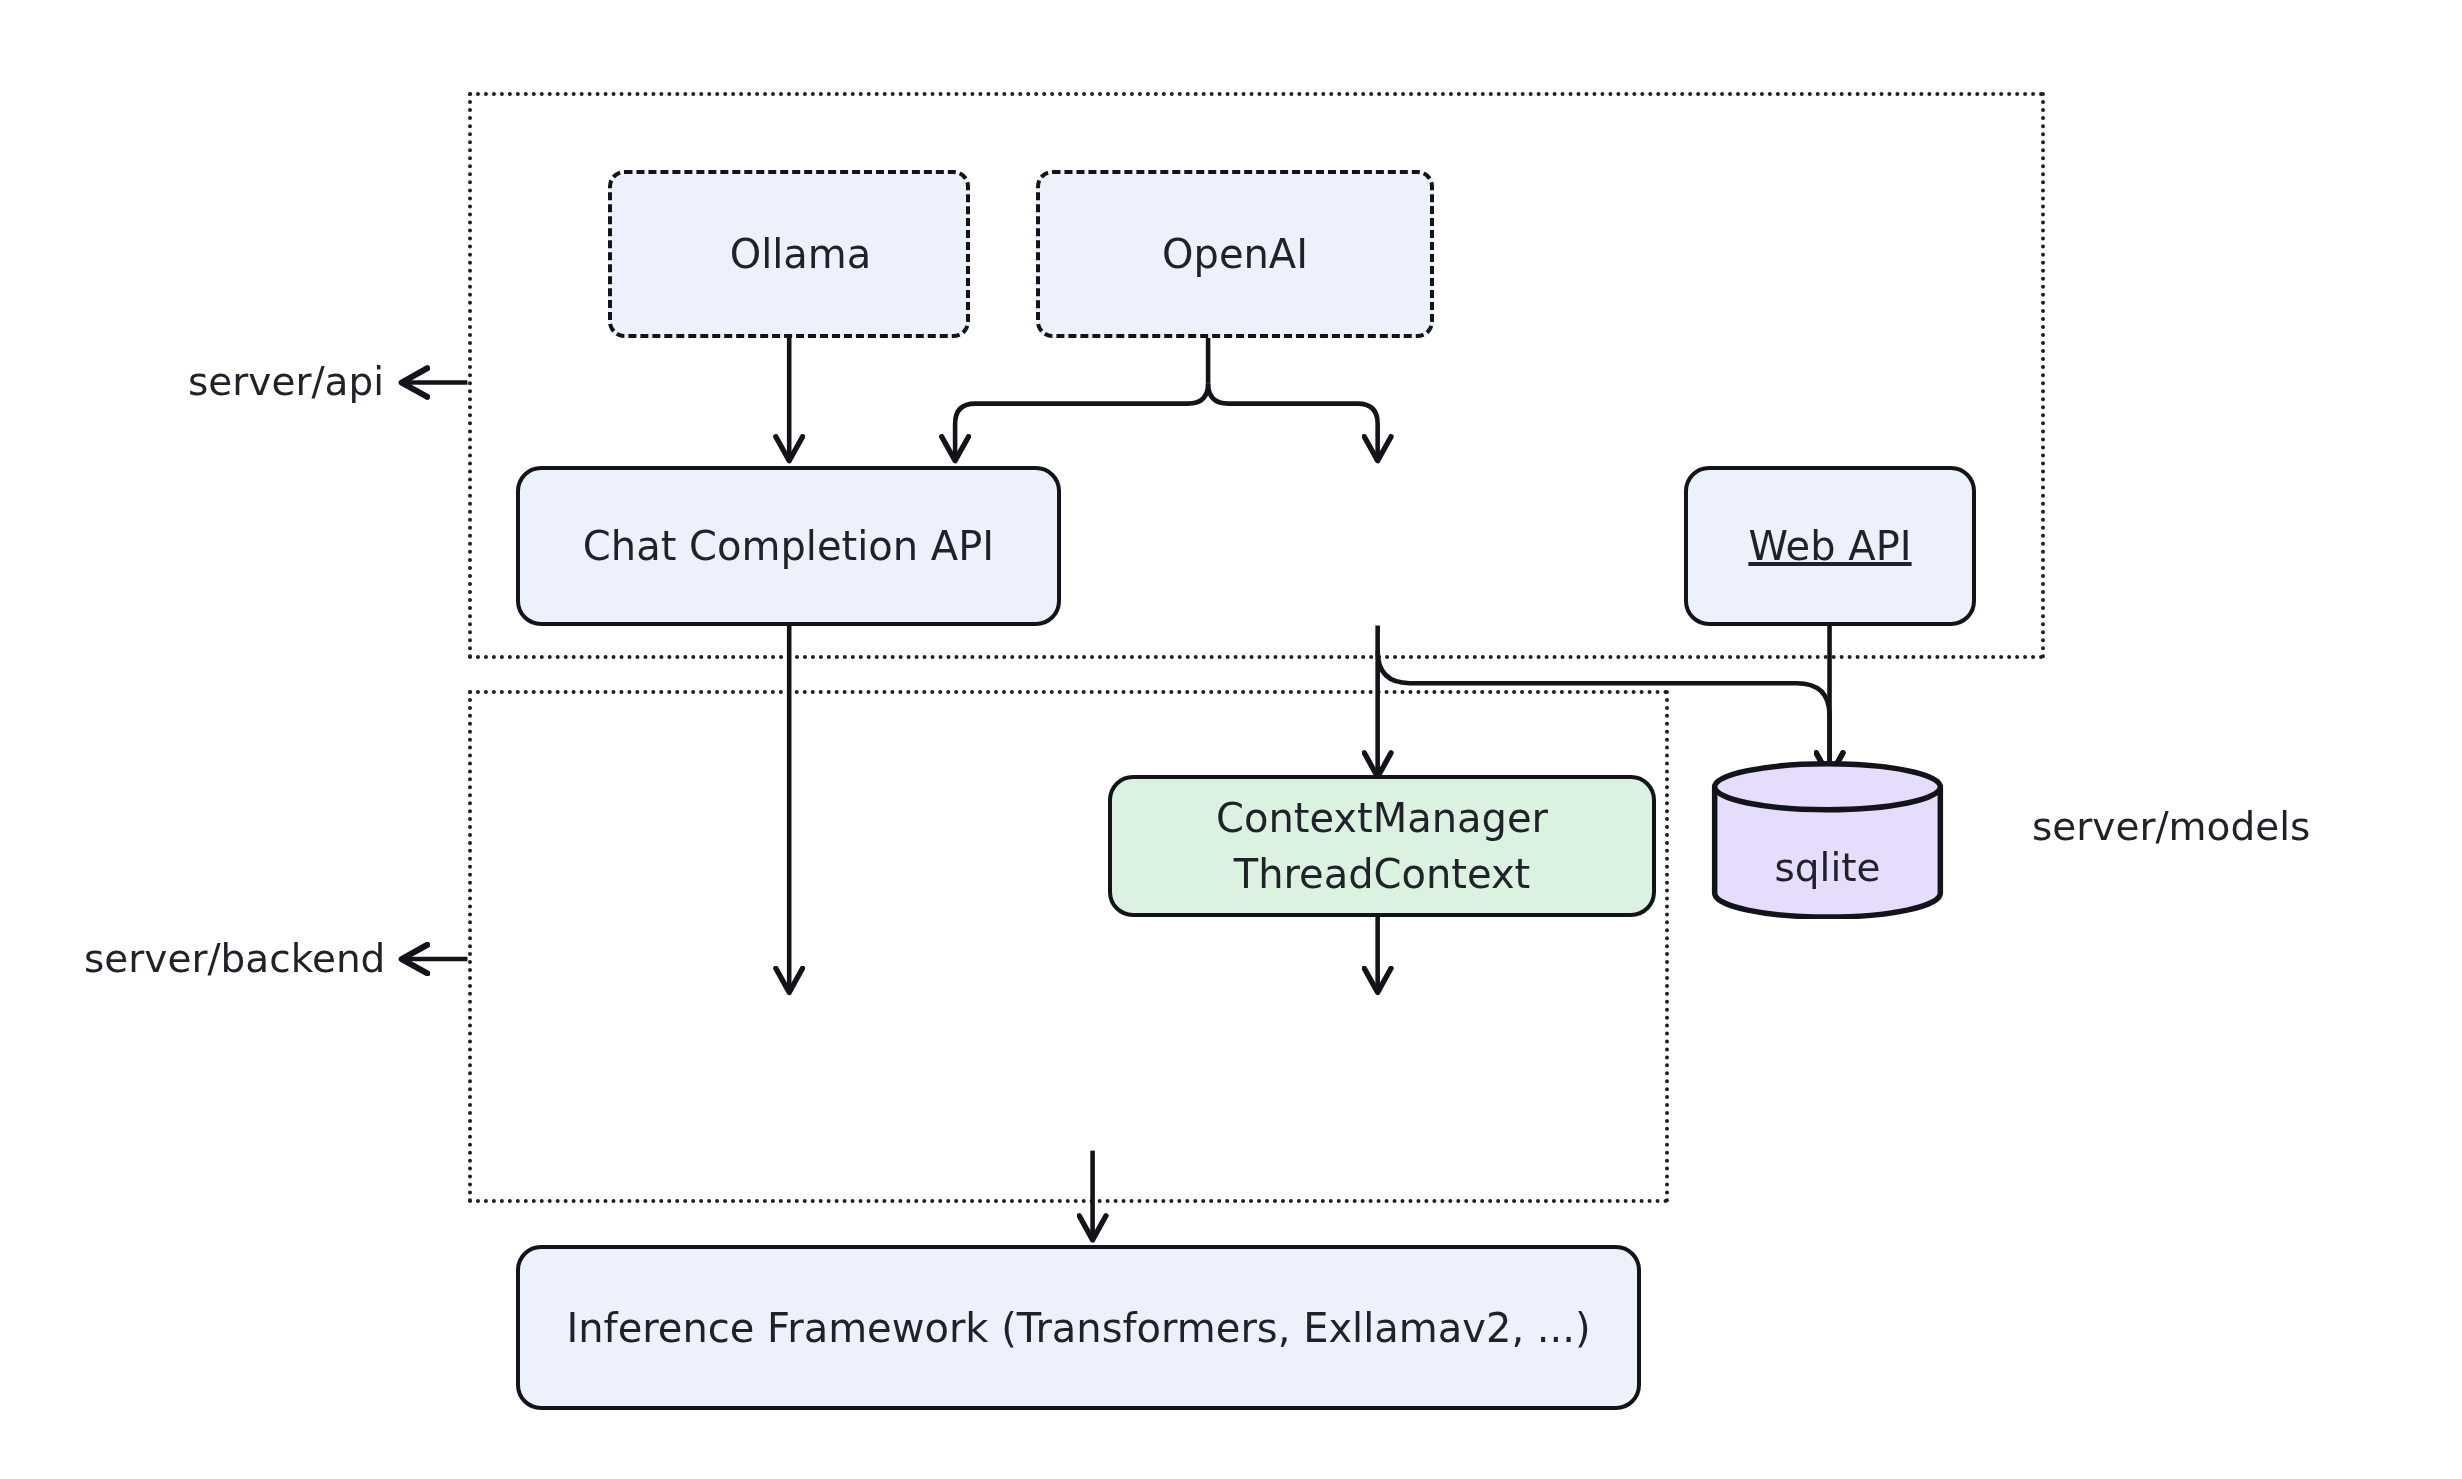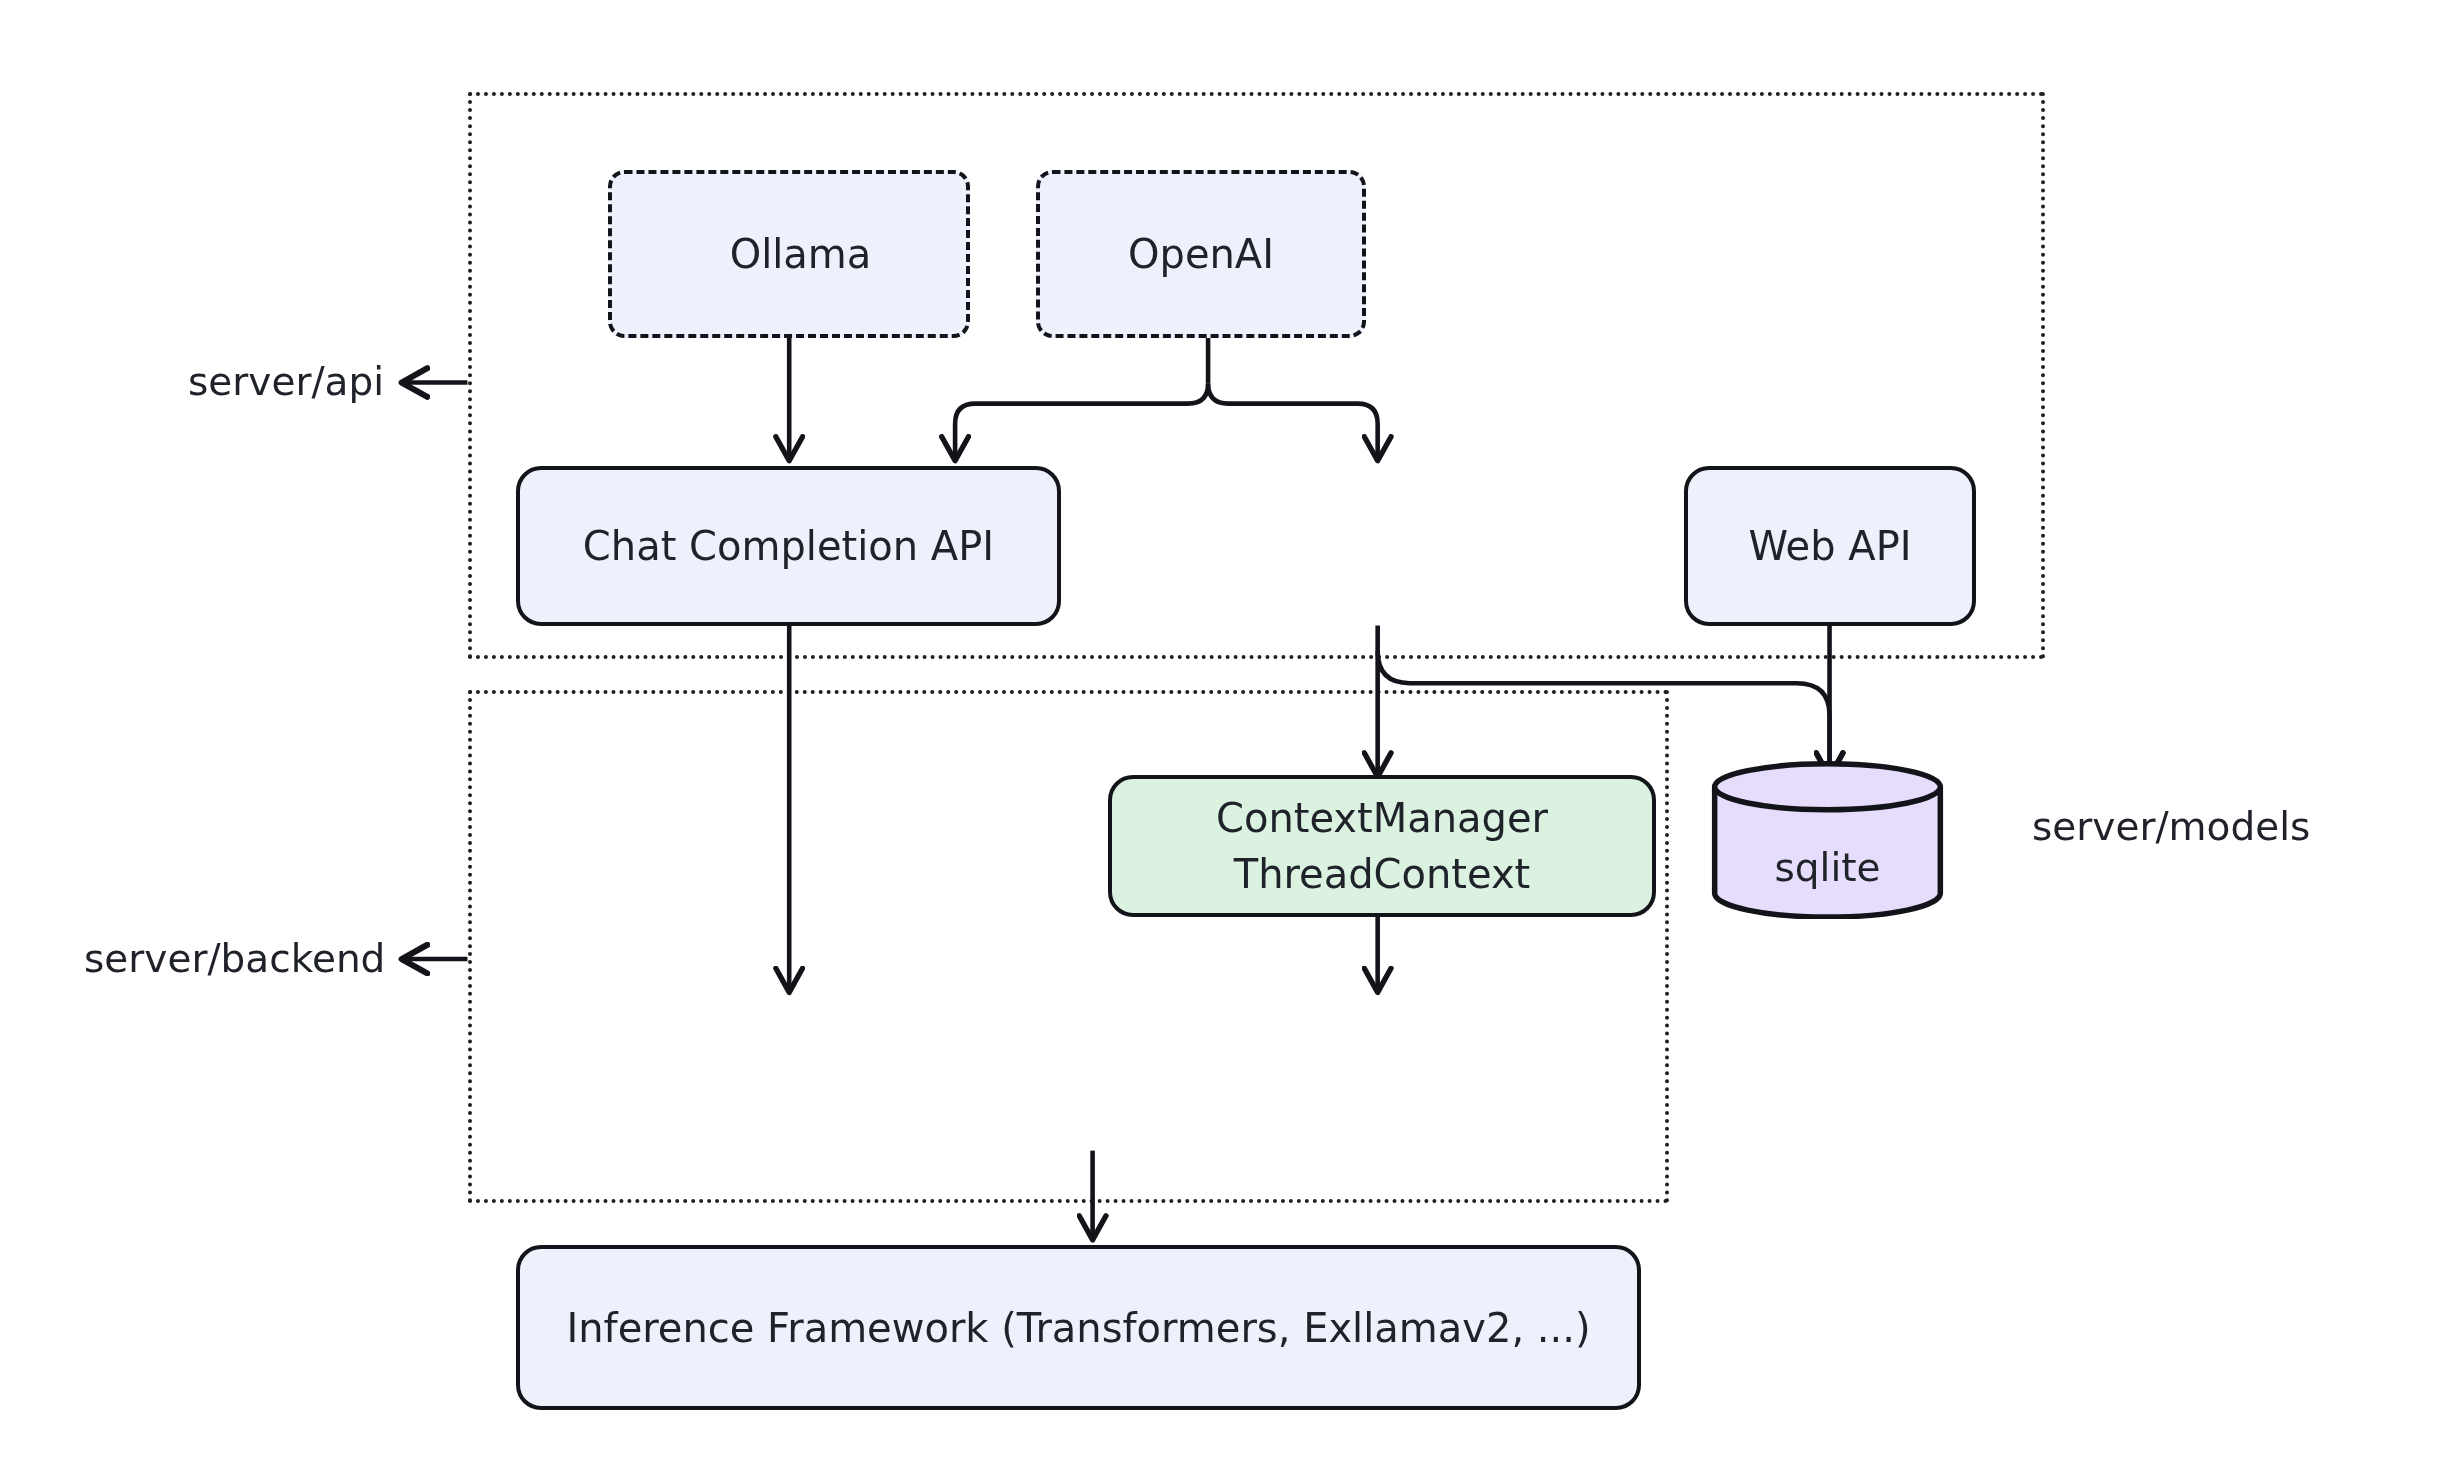--- a/index.html
+++ b/index.html
@@ -114,30 +114,30 @@
 
       <path d="M 510 417 L 440 417" marker-end="url(#ah2)"></path>
       <path d="M 510 1046 L 440 1046" marker-end="url(#ah2)"></path>
     </g>
   </svg>
 
   <div class="node node-dashed n-blue t-lg" style="left:608px; top:170px; width:362px; height:168px;padding-left:23px;">
     <span>Ollama</span>
   </div>
 
-  <div class="node node-dashed n-blue t-lg" style="left:1036px; top:170px; width:330px; height:168px;">
+  <div class="node node-dashed n-blue t-lg" style="left:1036px; top:170px; width:398px; height:168px;">
     <span>OpenAI</span>
   </div>
 
   <div class="node n-blue t-lg" style="left:516px; top:466px; width:545px; height:160px;">
     <span>Chat Completion API</span>
   </div>
 
 
-  <div class="node n-blue t-lg" style="left:1684px; top:466px; width:292px; height:160px;">
+  <div class="node n-blue t-lg" style="left:1684px; top:466px; width:292px; height:160px;text-decoration:underline;">
     <span>Web API</span>
   </div>
 
   <div class="node n-green t-lg" style="left:1108px; top:775px; width:548px; height:142px; flex-direction:column; gap:5.5px;">
     <span>ContextManager</span>
     <span>ThreadContext</span>
   </div>
 
   <div class="cyl-wrap" style="left:1711px; top:761px; width:233px; height:158px;">
     <svg width="233" height="158" viewBox="0 0 254 172" xmlns="http://www.w3.org/2000/svg">

